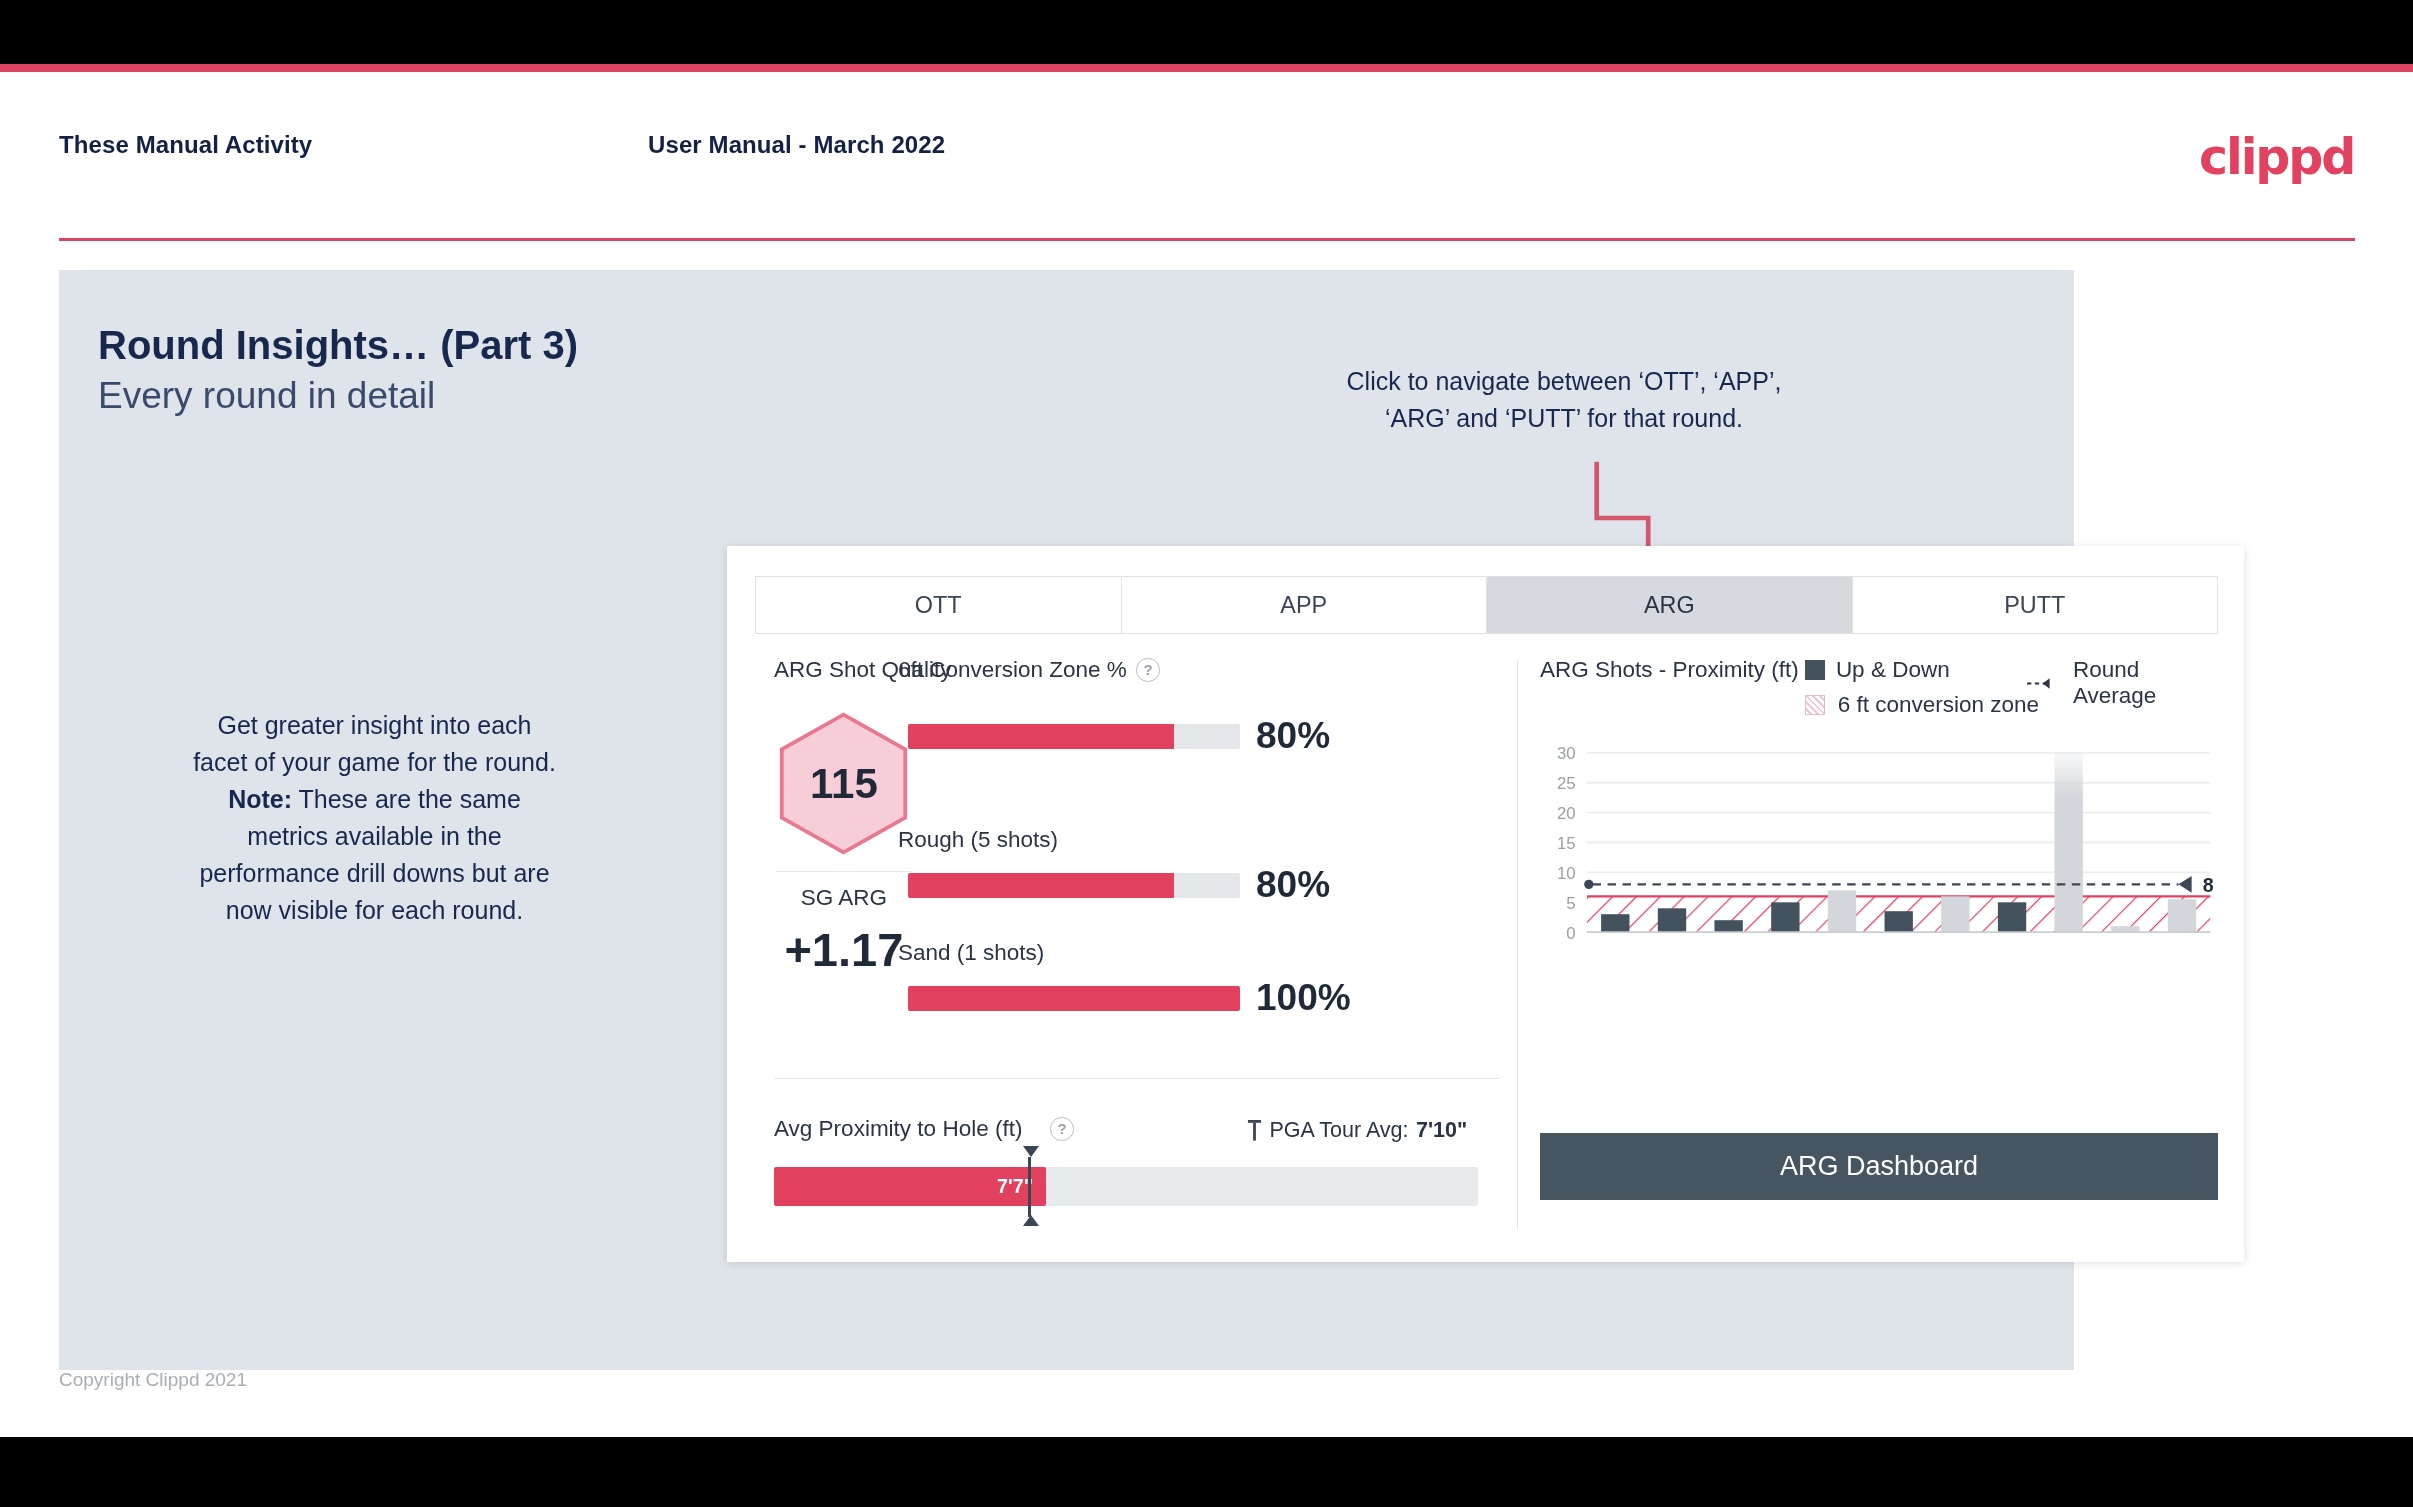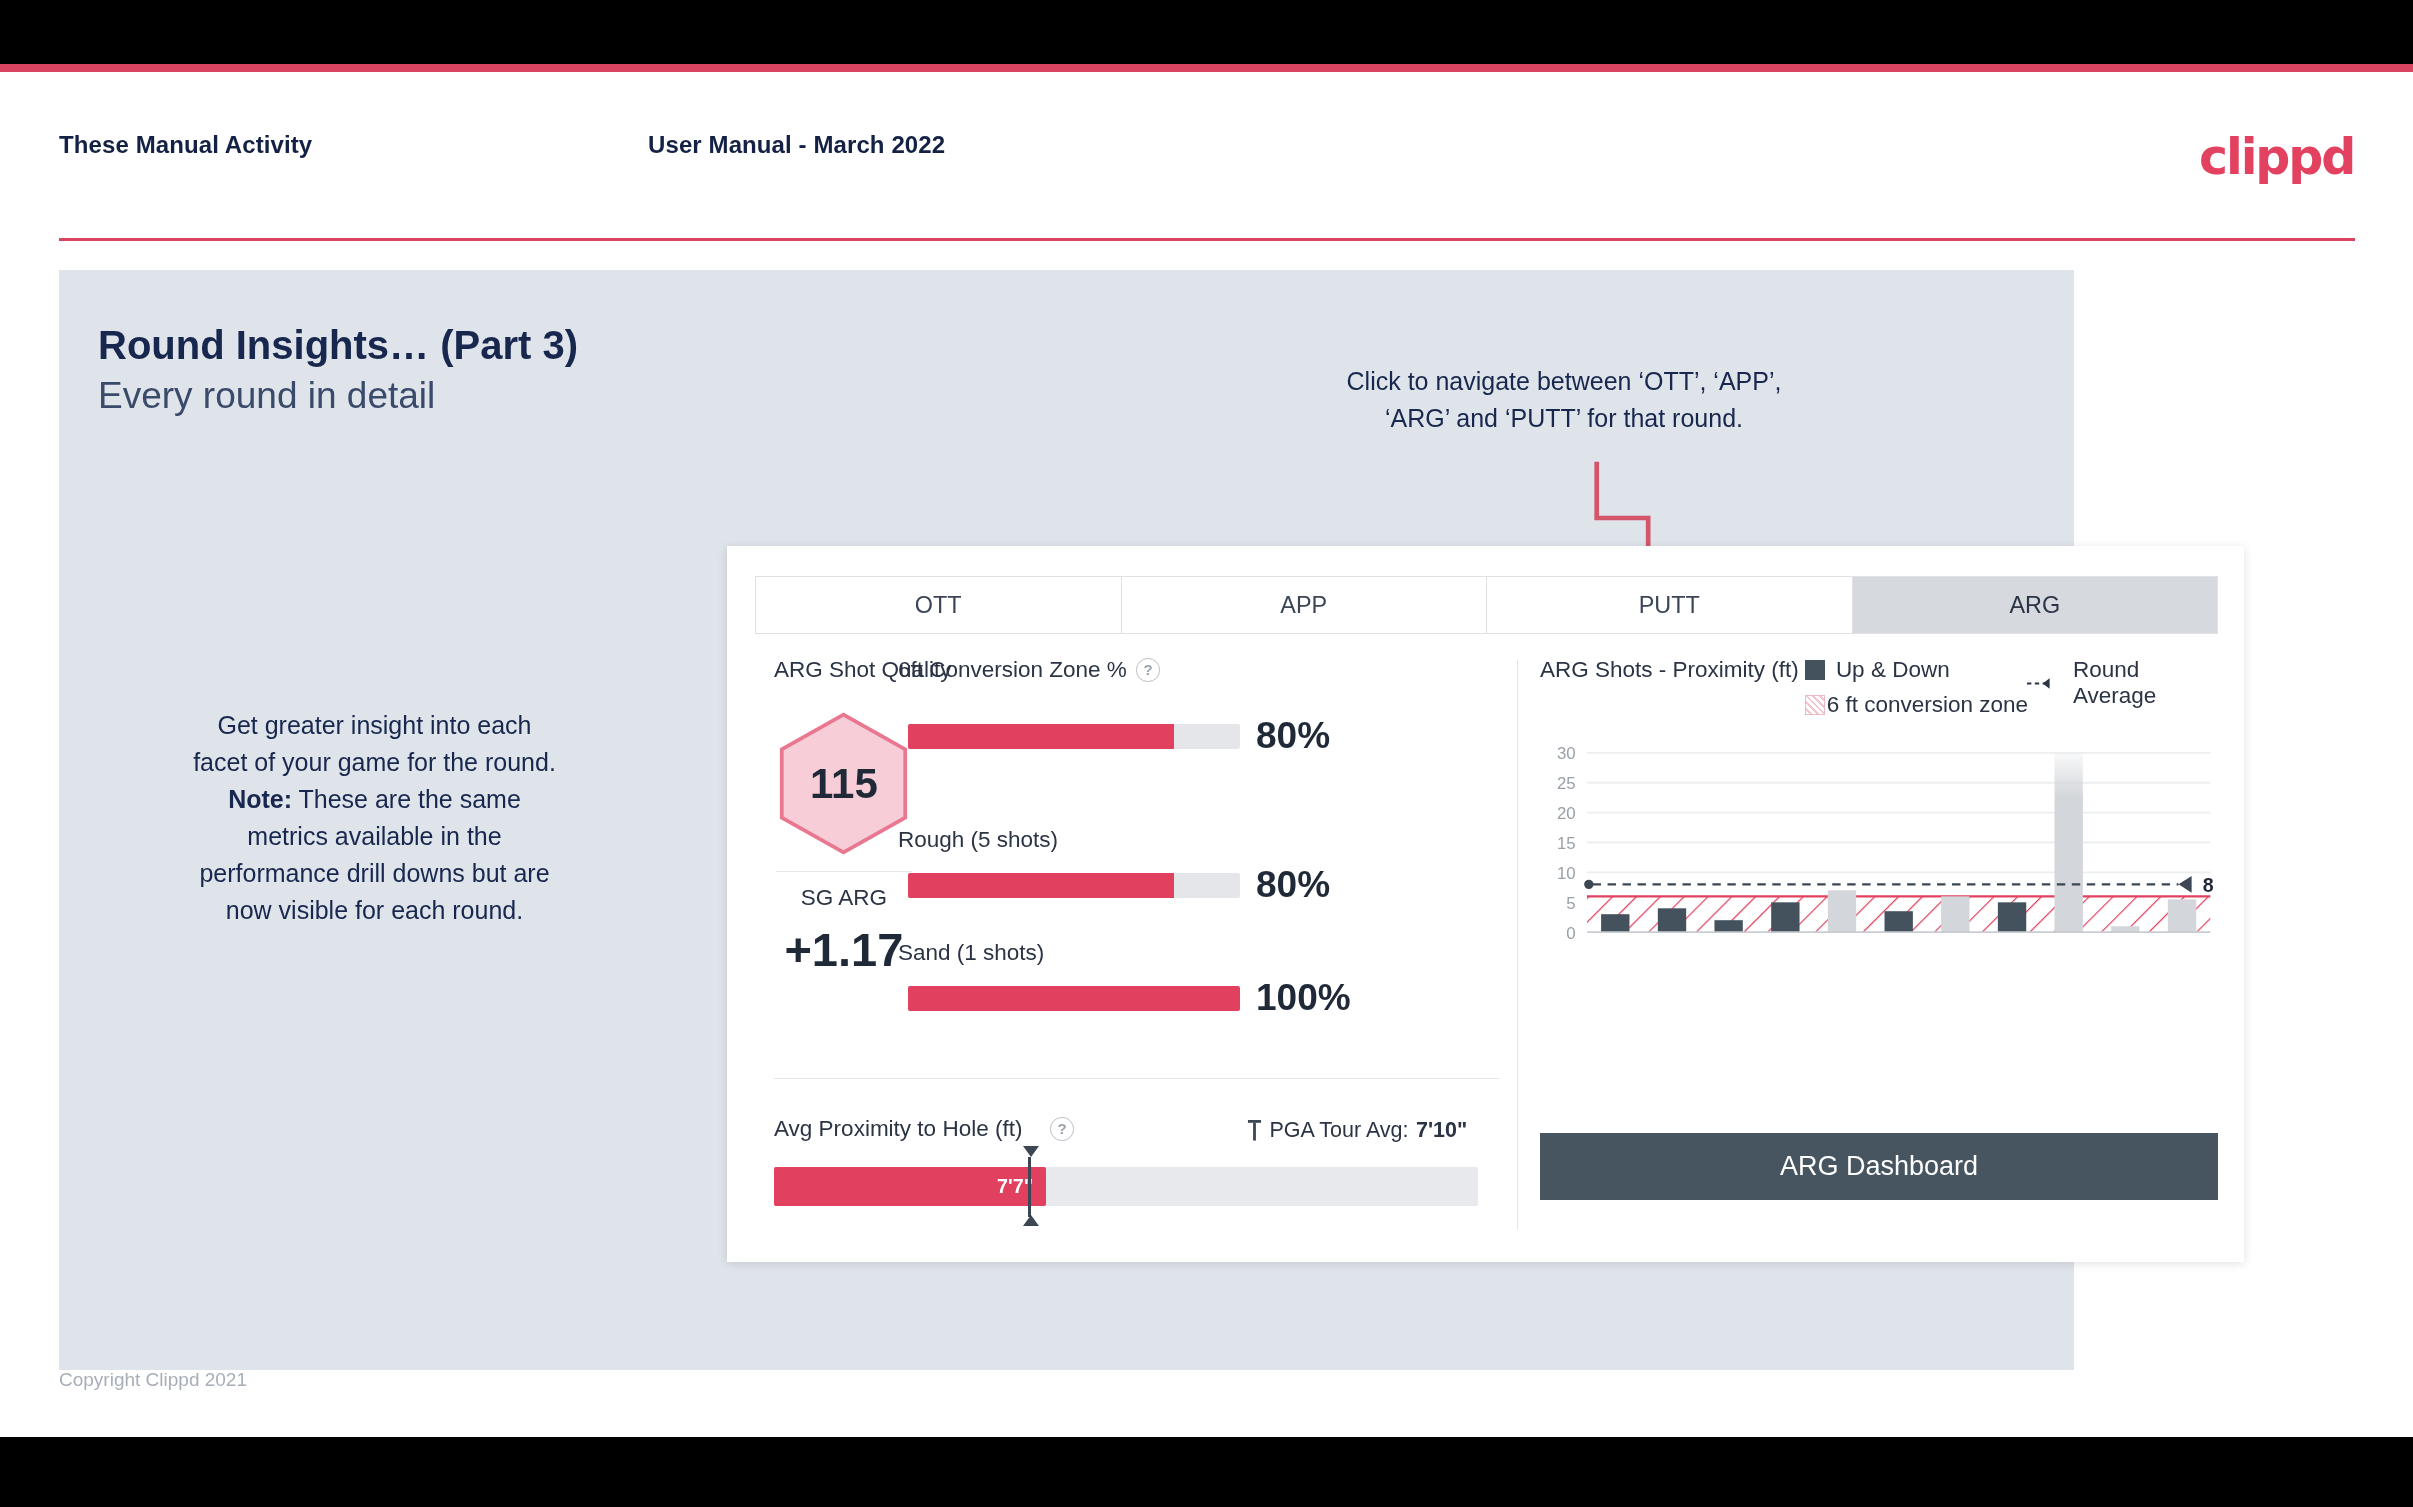--- a/index.html
+++ b/index.html
@@ -102,21 +102,21 @@
                color: #fff; font-size: 19.7px; font-weight: 600; }
   .prox-marker { position: absolute; left: 273px; top: 500px; width: 2.8px; height: 60px; background: #3d4754; }
   .tri-up { position: absolute; left: 268px; top: 558px; width: 0; height: 0;
             border-left: 8.4px solid transparent; border-right: 8.4px solid transparent; border-bottom: 11.2px solid #3d4754; }
   .tri-dn { position: absolute; left: 268px; top: 489px; width: 0; height: 0;
             border-left: 8.4px solid transparent; border-right: 8.4px solid transparent; border-top: 11.2px solid #3d4754; }
 
   
   .rp-title { position: absolute; left: 0; top: 0; font-size: 22.5px; color: #2b3444; }
   .lg1 { position: absolute; left: 265px; top: 0; display: flex; align-items: center; gap: 11.2px; font-size: 22.5px; color: #2b3444; }
-  .lg2 { position: absolute; left: 265px; top: 35px; display: flex; align-items: center; gap: 2px; font-size: 22.5px; color: #2b3444; }
+  .lg2 { position: absolute; left: 265px; top: 35px; display: flex; align-items: center; gap: 13px; font-size: 22.5px; color: #2b3444; }
   .lg3 { position: absolute; left: 487px; top: 0; display: flex; align-items: center; gap: 9.4px; font-size: 22.5px; color: #2b3444; }
   .sw-dark { width: 19.7px; height: 19.7px; background: #44525e; }
   .sw-hatch { width: 19.7px; height: 19.7px; border: 0.9px solid #eab9c3;
               background: repeating-linear-gradient(45deg,#fff 0 2.8px,#f3c6cf 2.8px 4.7px); }
 
   
   .chart { position: absolute; left: 0px; top: 73px; width: 678px; height: 234px; }
   .chart svg { display: block; }
 
   .dash-btn { position: absolute; left: 0px; top: 476px; width: 678px; height: 67px;
@@ -158,22 +158,22 @@
     <span>Get greater insight into each facet of your game for the round. </span><b>Note:</b><span> These are the same metrics available in the performance drill downs but are now visible for each round.</span>
   </div>
 
   <div class="copyright">Copyright Clippd 2021</div>
 
   <div class="card">
 
     <div class="tabs">
       <div class="tab">OTT</div>
       <div class="tab">APP</div>
+      <div class="tab active">ARG</div>
       <div class="tab">PUTT</div>
-      <div class="tab active">ARG</div>
     </div>
 
     <div class="left-panel">
 
       <div class="panel-head h-shotq lbl">ARG Shot Quality</div>
 
       <div class="panel-head h-conv">
         <span class="lbl">6ft Conversion Zone %</span>
         <span class="qmark">?</span>
       </div>

